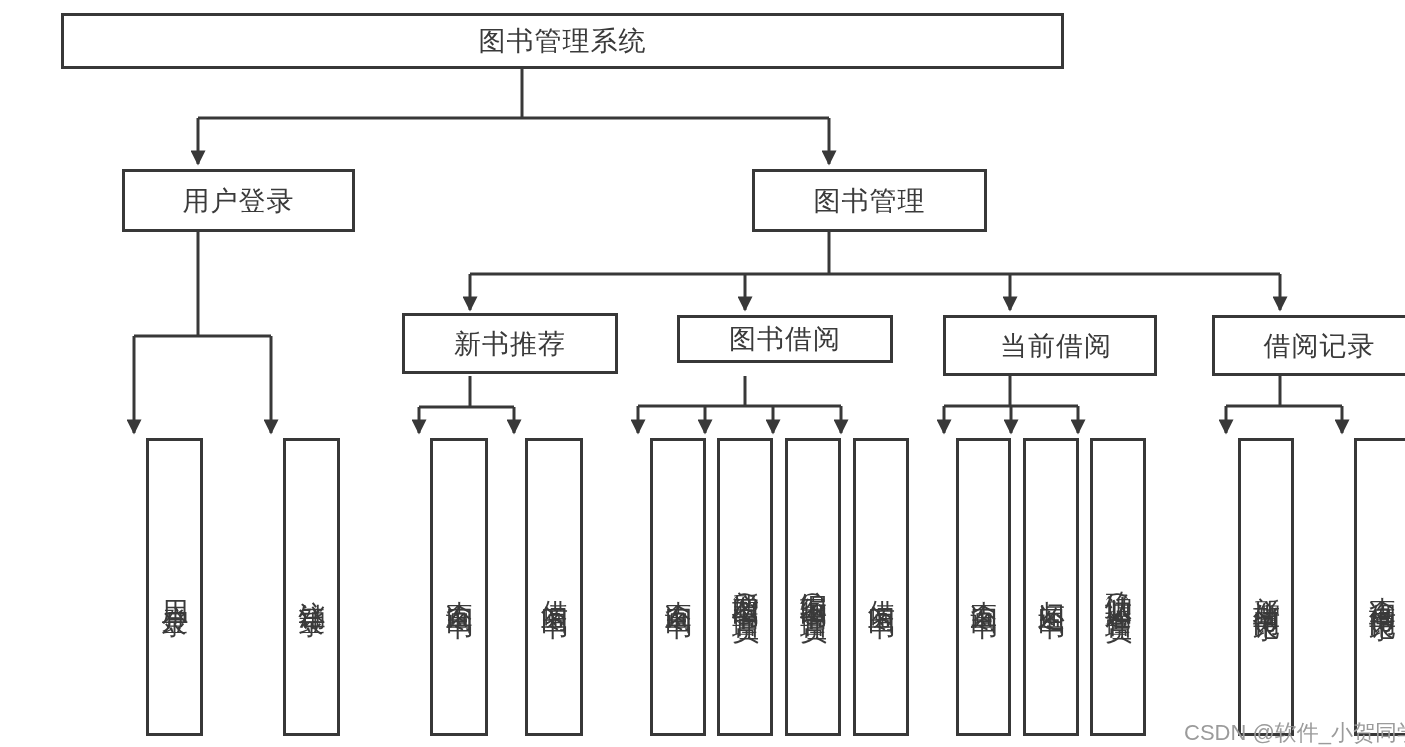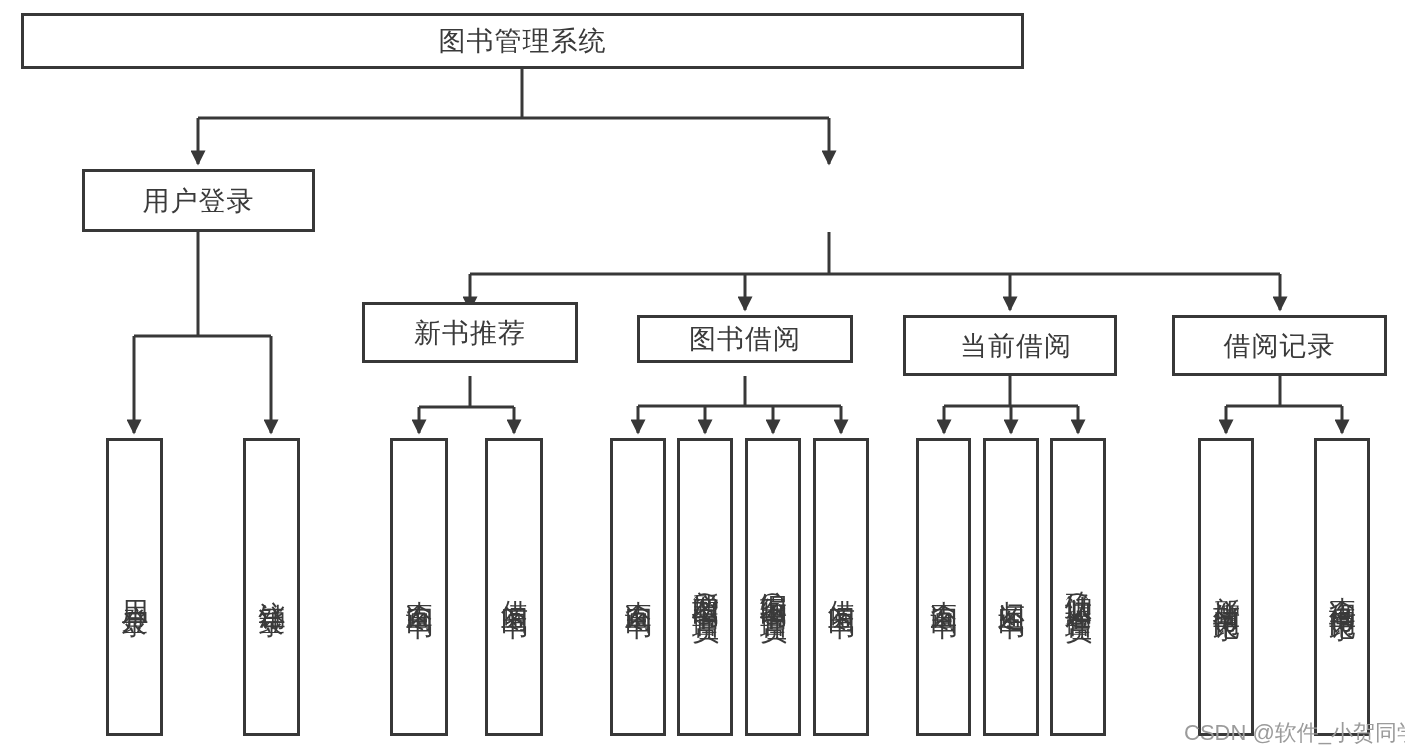--- a/index.html
+++ b/index.html
@@ -17,20 +17,21 @@
     overflow:hidden;
   }
   svg.connectors{position:absolute;left:0;top:0;width:1405px;height:747px;}
   .node{
     position:absolute;
     box-sizing:border-box;
     background:#ffffff;
     border:3px solid var(--line);
     display:flex;align-items:center;justify-content:center;
     color:var(--text);
+    margin-left:40px;
   }
   .node.h{
     font-size:27px;
     letter-spacing:1px;
     white-space:nowrap;
   }
   .node.v{
     font-size:27px;
   }
   .node.v .vtext{
@@ -116,22 +117,25 @@
     </g>
   </svg>
 
   <div class="node h" style="left:21px;top:13px;width:1003px;height:56px;">
     <span>图书管理系统</span>
   </div>
 
   <div class="node h" style="left:82px;top:169px;width:233px;height:63px;">
     <span>用户登录</span>
   </div>
+  <div class="node h" style="left:712px;top:169px;width:235px;height:63px;">
+    <span>图书管理</span>
+  </div>
 
-  <div class="node h" style="left:362px;top:302px;width:216px;height:61px;">
+  <div class="node h" style="left:362px;top:313px;width:216px;height:61px;">
     <span>新书推荐</span>
   </div>
   <div class="node h" style="left:637px;top:315px;width:216px;height:48px;">
     <span>图书借阅</span>
   </div>
   <div class="node h" style="left:903px;top:315px;width:214px;height:61px;padding-left:12px;">
     <span>当前借阅</span>
   </div>
   <div class="node h" style="left:1172px;top:315px;width:215px;height:61px;justify-content:center;">
     <span>借阅记录</span>

